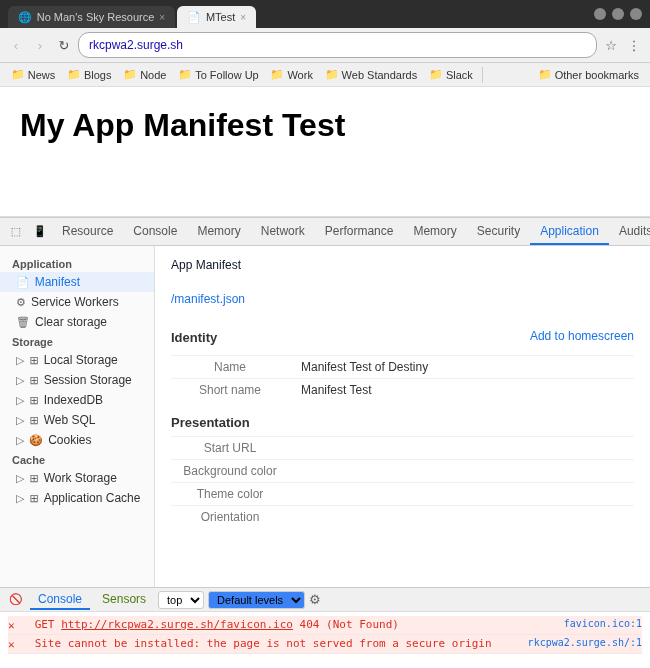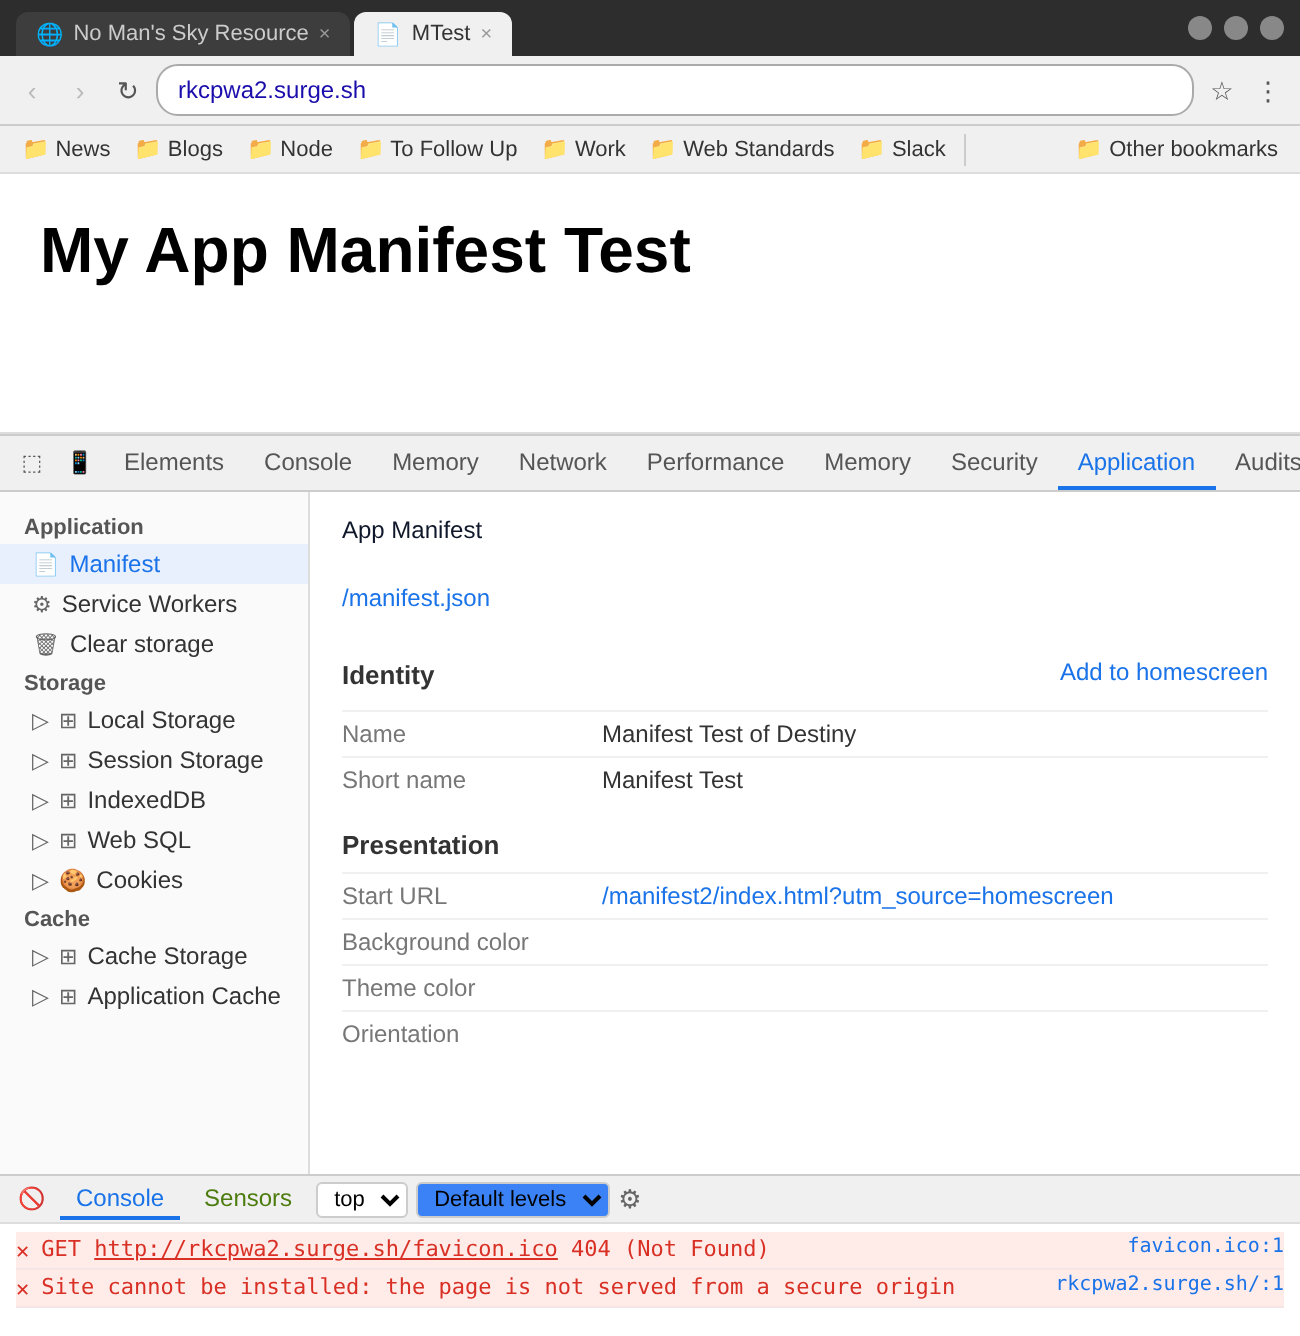--- a/index.html
+++ b/index.html
@@ -190,21 +190,21 @@
       margin: 10px 0 6px;
     }
     .dt-row {
       display: flex;
       align-items: center;
       padding: 4px 0;
       border-top: 1px solid #f0f0f0;
     }
     .dt-label {
       width: 130px;
-      text-align: left;
+      text-align: center;
       color: #777;
       font-size: 12px;
       padding-right: 12px;
       flex-shrink: 0;
     }
     .dt-value {
       font-size: 12px;
       color: #333;
     }
     .dt-link {
@@ -268,21 +268,21 @@
     }
     .console-msg {
       display: flex;
       align-items: flex-start;
       gap: 6px;
       padding: 2px 0;
       font-size: 11px;
       border-bottom: 1px solid #f5e5e5;
     }
     .console-msg .msg-icon { color: #d93025; font-size: 11px; flex-shrink: 0; margin-top: 1px; }
-    .console-msg .msg-text { color: #d93025; flex: 1; }
+    .console-msg .msg-text { color: #d93025; flex: 1; margin-left: 14px; }
     .console-msg .msg-text a { color: #d93025; text-decoration: underline; }
     .console-msg .msg-loc { color: #1a73e8; font-size: 10px; margin-left: auto; cursor: pointer; white-space: nowrap; text-align: center; }
     .console-msg.error-bg { background: #ffebe8; }
     .gear-icon { font-size: 13px; color: #666; cursor: pointer; }
     .top-select {
       font-size: 11px;
       border: 1px solid #ccc;
       border-radius: 3px;
       padding: 1px 4px;
       background: #fff;
@@ -364,21 +364,21 @@
 
 <div class="devtools">
 
   <div class="devtools-toolbar">
     <div class="devtools-toolbar-left">
       <button class="dt-icon-btn">⬚</button>
       <button class="dt-icon-btn">📱</button>
     </div>
     <div class="devtools-tabs">
       <div class="dt-tab">
-          <span>Elements</span>
+          <span>Resource</span>
         </div>
       <div class="dt-tab">
           <span>Console</span>
         </div>
       <div class="dt-tab">
           <span>Memory</span>
         </div>
       <div class="dt-tab">
           <span>Network</span>
         </div>
@@ -447,21 +447,21 @@
           <span class="sidebar-item-icon">🍪</span>
           <span>Cookies</span>
         </div>
       </div>
 
       <div>
         <div class="sidebar-section-title">Cache</div>
         <div class="sidebar-item">
           <span class="sidebar-item-icon">▷</span>
           <span class="sidebar-item-icon">⊞</span>
-          <span>Cache Storage</span>
+          <span>Work Storage</span>
         </div>
         <div class="sidebar-item">
           <span class="sidebar-item-icon">▷</span>
           <span class="sidebar-item-icon">⊞</span>
           <span>Application Cache</span>
         </div>
       </div>
     </div>
 
     <div class="devtools-main">
@@ -480,21 +480,20 @@
         </div>
         <div class="dt-row">
           <span class="dt-label">Short name</span>
           <span class="dt-value">Manifest Test</span>
         </div>
 
         <div class="dt-group-title" style="margin-top:14px;">Presentation</div>
 
         <div class="dt-row">
           <span class="dt-label">Start URL</span>
-          <a class="dt-link" href="#">/manifest2/index.html?utm_source=homescreen</a>
         </div>
         <div class="dt-row">
           <span class="dt-label">Background color</span>
           <span class="dt-value"></span>
         </div>
         <div class="dt-row">
           <span class="dt-label">Theme color</span>
           <span class="dt-value"></span>
         </div>
         <div class="dt-row">

